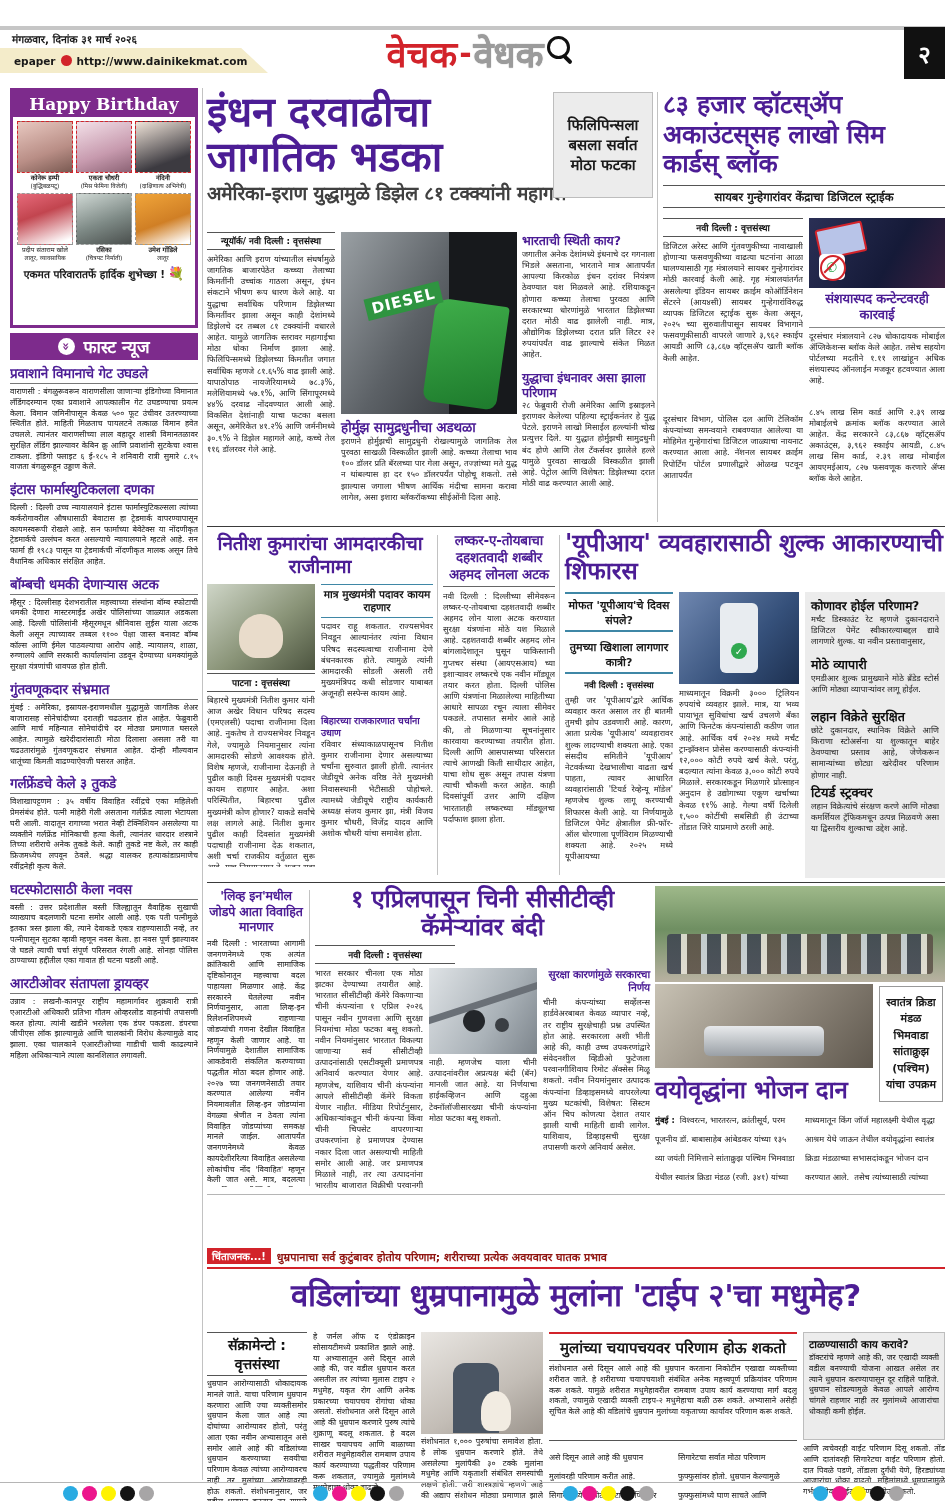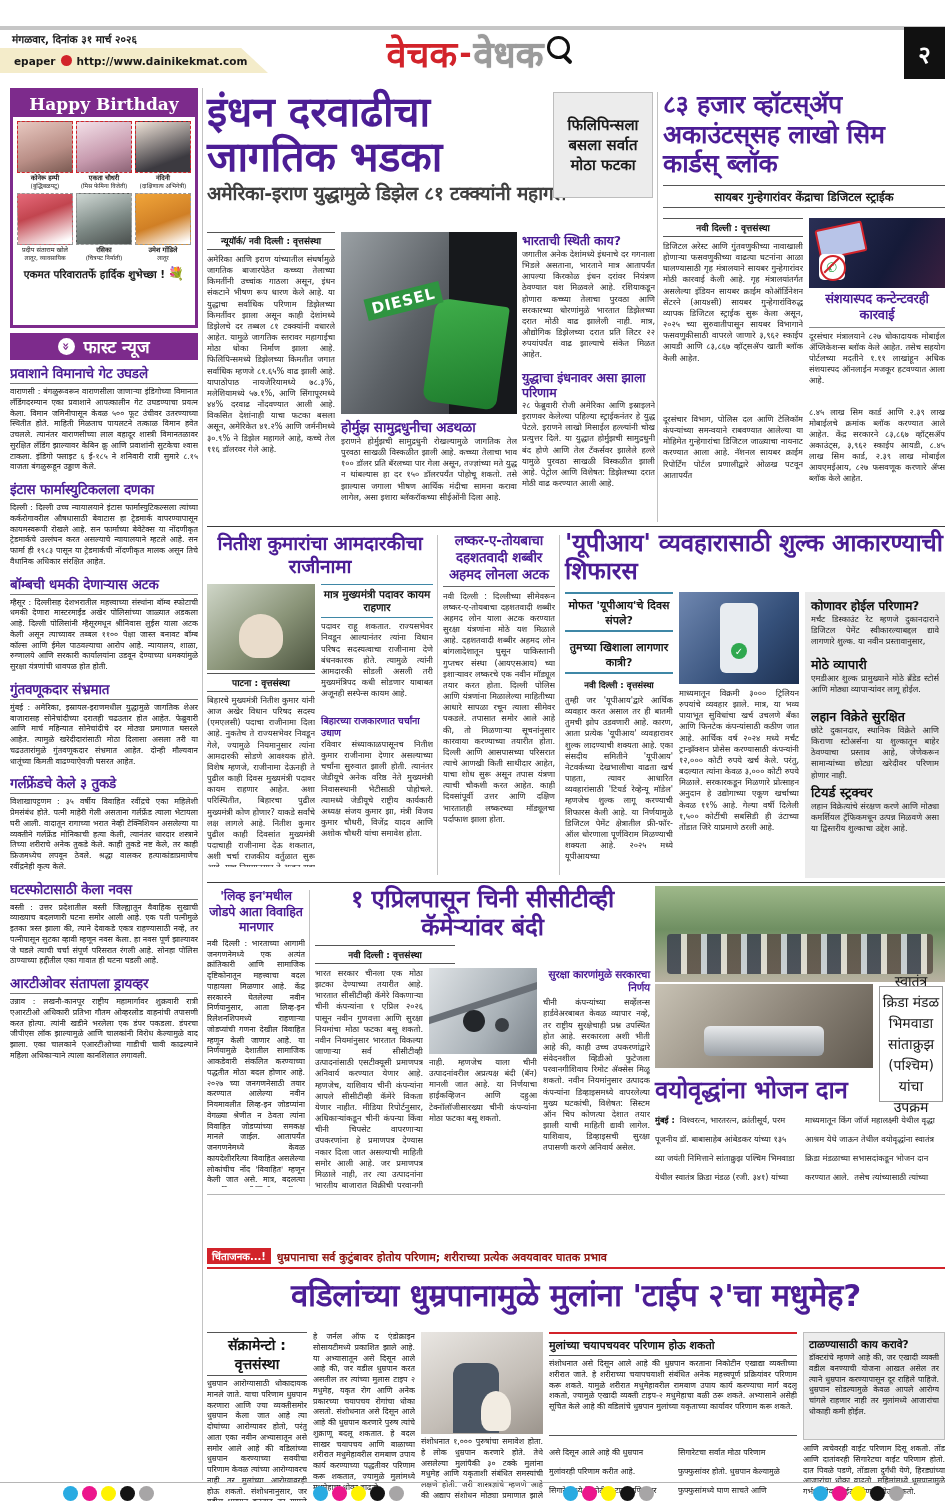--- a/index.html
+++ b/index.html
@@ -11,21 +11,21 @@
   .byline.lined{border-top:1px solid #555;border-bottom:1px solid #555;padding:2px 0;}
   .rule-h{position:absolute;height:1px;background:#3a3a3a;}
   .rule-h.light{background:#b5b5b5;}
   .rule-v{position:absolute;width:1px;background:#c2c2c2;}
   .ph{position:relative;overflow:hidden;display:flex;align-items:center;justify-content:center;}
   .graybox{background:#ececec;border:1px solid #bdbdbd;}
   .bluebar{border-top:2px solid #3f87a6;border-bottom:2px solid #3f87a6;font-weight:bold;text-align:center;padding:3px 1px;}
   .panelhead{font-weight:bold;font-size:11px;color:#0d0d0d;}
   .dotrow{position:absolute;display:flex;gap:4px;}
   .dot{width:15px;height:15px;border-radius:50%;display:inline-block;}
-  .vcap{font-size:14px;font-weight:normal;text-align:center;line-height:1.5;}
+  .vcap{font-size:11px;font-weight:bold;text-align:center;line-height:1.5;}
   .magnifier{position:relative;display:inline-block;width:26px;height:26px;}
   .magnifier .lens{position:absolute;left:0;top:0;width:17px;height:17px;border:3px solid #111;border-radius:50%;background:#fff;}
   .magnifier .handle{position:absolute;left:18px;top:18px;width:11px;height:3.5px;background:#111;transform:rotate(45deg);transform-origin:0 0;border-radius:2px;}
 </style>
 </head>
 <body>
 
 <div class="page">
 
   <div class="abs" style="left:0;top:0;width:945px;height:84px;">
@@ -294,21 +294,21 @@
       <div class="bt" style="height:196px;font-size:7.9px;">हे जर्नल ऑफ द एंडोक्राइन सोसायटीमध्ये प्रकाशित झाले आहे. या अभ्यासातून असे दिसून आले आहे की, जर वडील धुम्रपान करत असतील तर त्यांच्या मुलास टाइप २ मधुमेह, यकृत रोग आणि अनेक प्रकारच्या चयापचय रोगांचा धोका असतो. संशोधनात असे दिसून आले आहे की धुम्रपान करणारे पुरुष त्यांचे शुक्राणू बदलू शकतात. हे बदल साखर चयापचय आणि बाळाच्या शरीरात मधुमेहावरील रामबाण उपाय कार्य करण्याच्या पद्धतीवर परिणाम करू शकतात, ज्यामुळे मुलांमध्ये मधुमेहाचा धोका वाढतो.</div>
     </div>
     <div class="abs" style="left:214px;top:84px;width:122px;height:196px;">
       <div class="ph" style="width:122px;height:102px;background:linear-gradient(150deg,#e9e6e2,#c3bdb6 60%,#9b948c);">
         <span style="width:46px;height:70px;background:#4a5563;border-radius:12px 12px 0 0;display:inline-block;margin-top:30px;"></span>
         <span style="width:30px;height:40px;background:#f2ece2;border-radius:50% 50% 30% 30%;display:inline-block;margin-top:56px;margin-left:-18px;"></span>
       </div>
       <div class="bt" style="margin-top:3px;height:88px;font-size:7.9px;">संशोधनात १,००० पुरुषांचा समावेश होता. हे लोक धुम्रपान करणारे होते. तेथे असलेल्या मुलांपैकी ३० टक्के मुलांना मधुमेह आणि यकृताशी संबंधित समस्यांची लक्षणे होती. जरी शास्त्रज्ञांचे म्हणणे आहे की अद्याप संशोधन मोठ्या प्रमाणात झाले नाही, परंतु सुरुवातीच्या निकालांवरून</div>
     </div>
     <div class="abs" style="left:342px;top:84px;width:248px;height:196px;">
-      <div style="border-top:2px solid #d2232a;border-bottom:1px solid #555;font-weight:bold;font-size:11px;padding:3px 0;">मुलांच्या चयापचयवर परिणाम होऊ शकतो</div>
+      <div style="border-top:2px solid #d2232a;border-bottom:1px solid #555;font-weight:bold;font-size:15px;text-align:center;padding:3px 0;">मुलांच्या चयापचयवर परिणाम होऊ शकतो</div>
       <div class="bt" style="margin-top:3px;height:72px;font-size:7.9px;">संशोधनात असे दिसून आले आहे की धुम्रपान करताना निकोटीन एखाद्या व्यक्तीच्या शरीरात जाते. हे शरीराच्या चयापचयाशी संबंधित अनेक महत्त्वपूर्ण प्रक्रियांवर परिणाम करू शकते. यामुळे शरीरात मधुमेहावरील रामबाण उपाय कार्य करण्याचा मार्ग बदलू शकतो, ज्यामुळे एखादी व्यक्ती टाइप-२ मधुमेहाचा बळी ठरू शकते. अभ्यासाने असेही सूचित केले आहे की वडिलांचे धुम्रपान मुलांच्या यकृताच्या कार्यावर परिणाम करू शकते.</div>
       <div style="border-top:1px solid #555;margin-top:4px;padding-top:4px;column-count:2;column-gap:10px;height:104px;overflow:hidden;">
         <span class="bt" style="display:inline;font-size:7.9px;">असे दिसून आले आहे की धुम्रपान मुलांवरही परिणाम करीत आहे. सिगारेटमध्ये निकोटीन, टार आणि इतर अनेक विषारी रसायने असतात, जी थेट शरीराला हानी पोहोचवतात. सर्वप्रथम, सिगारेटचा सर्वात मोठा परिणाम फुफ्फुसांवर होतो. धुम्रपान केल्यामुळे फुफ्फुसांमध्ये घाण साचते आणि श्वसनमार्गांना सूज येते. त्यामुळे खोकला, दम लागणे आणि श्वास घेण्यास त्रास होतो. तसेच, सिगारेटमुळे रक्ताभिसरणावर परिणाम होतो. रक्तातील ऑक्सिजनचे प्रमाण कमी होते आणि शरीराच्या विविध भागांना पुरेसा रक्तपुरवठा होत नाही. यामुळे थकवा, अशक्तपणा</span>
       </div>
     </div>
     <div class="abs" style="left:596px;top:84px;width:142px;height:196px;">
       <div style="background:#ececec;border:1px solid #bdbdbd;padding:4px 5px;box-sizing:border-box;height:108px;overflow:hidden;">
         <div class="panelhead" style="font-size:10.5px;">टाळण्यासाठी काय करावे?</div>
         <div class="bt" style="margin-top:2px;font-size:7.9px;">डॉक्टरांचे म्हणणे आहे की, जर एखादी व्यक्ती वडील बनण्याची योजना आखत असेल तर त्याने धुम्रपान करण्यापासून दूर राहिले पाहिजे. धुम्रपान सोडल्यामुळे केवळ आपले आरोग्य चांगले राहणार नाही तर मुलांमध्ये आजारांचा धोकाही कमी होईल.</div>
       </div>

